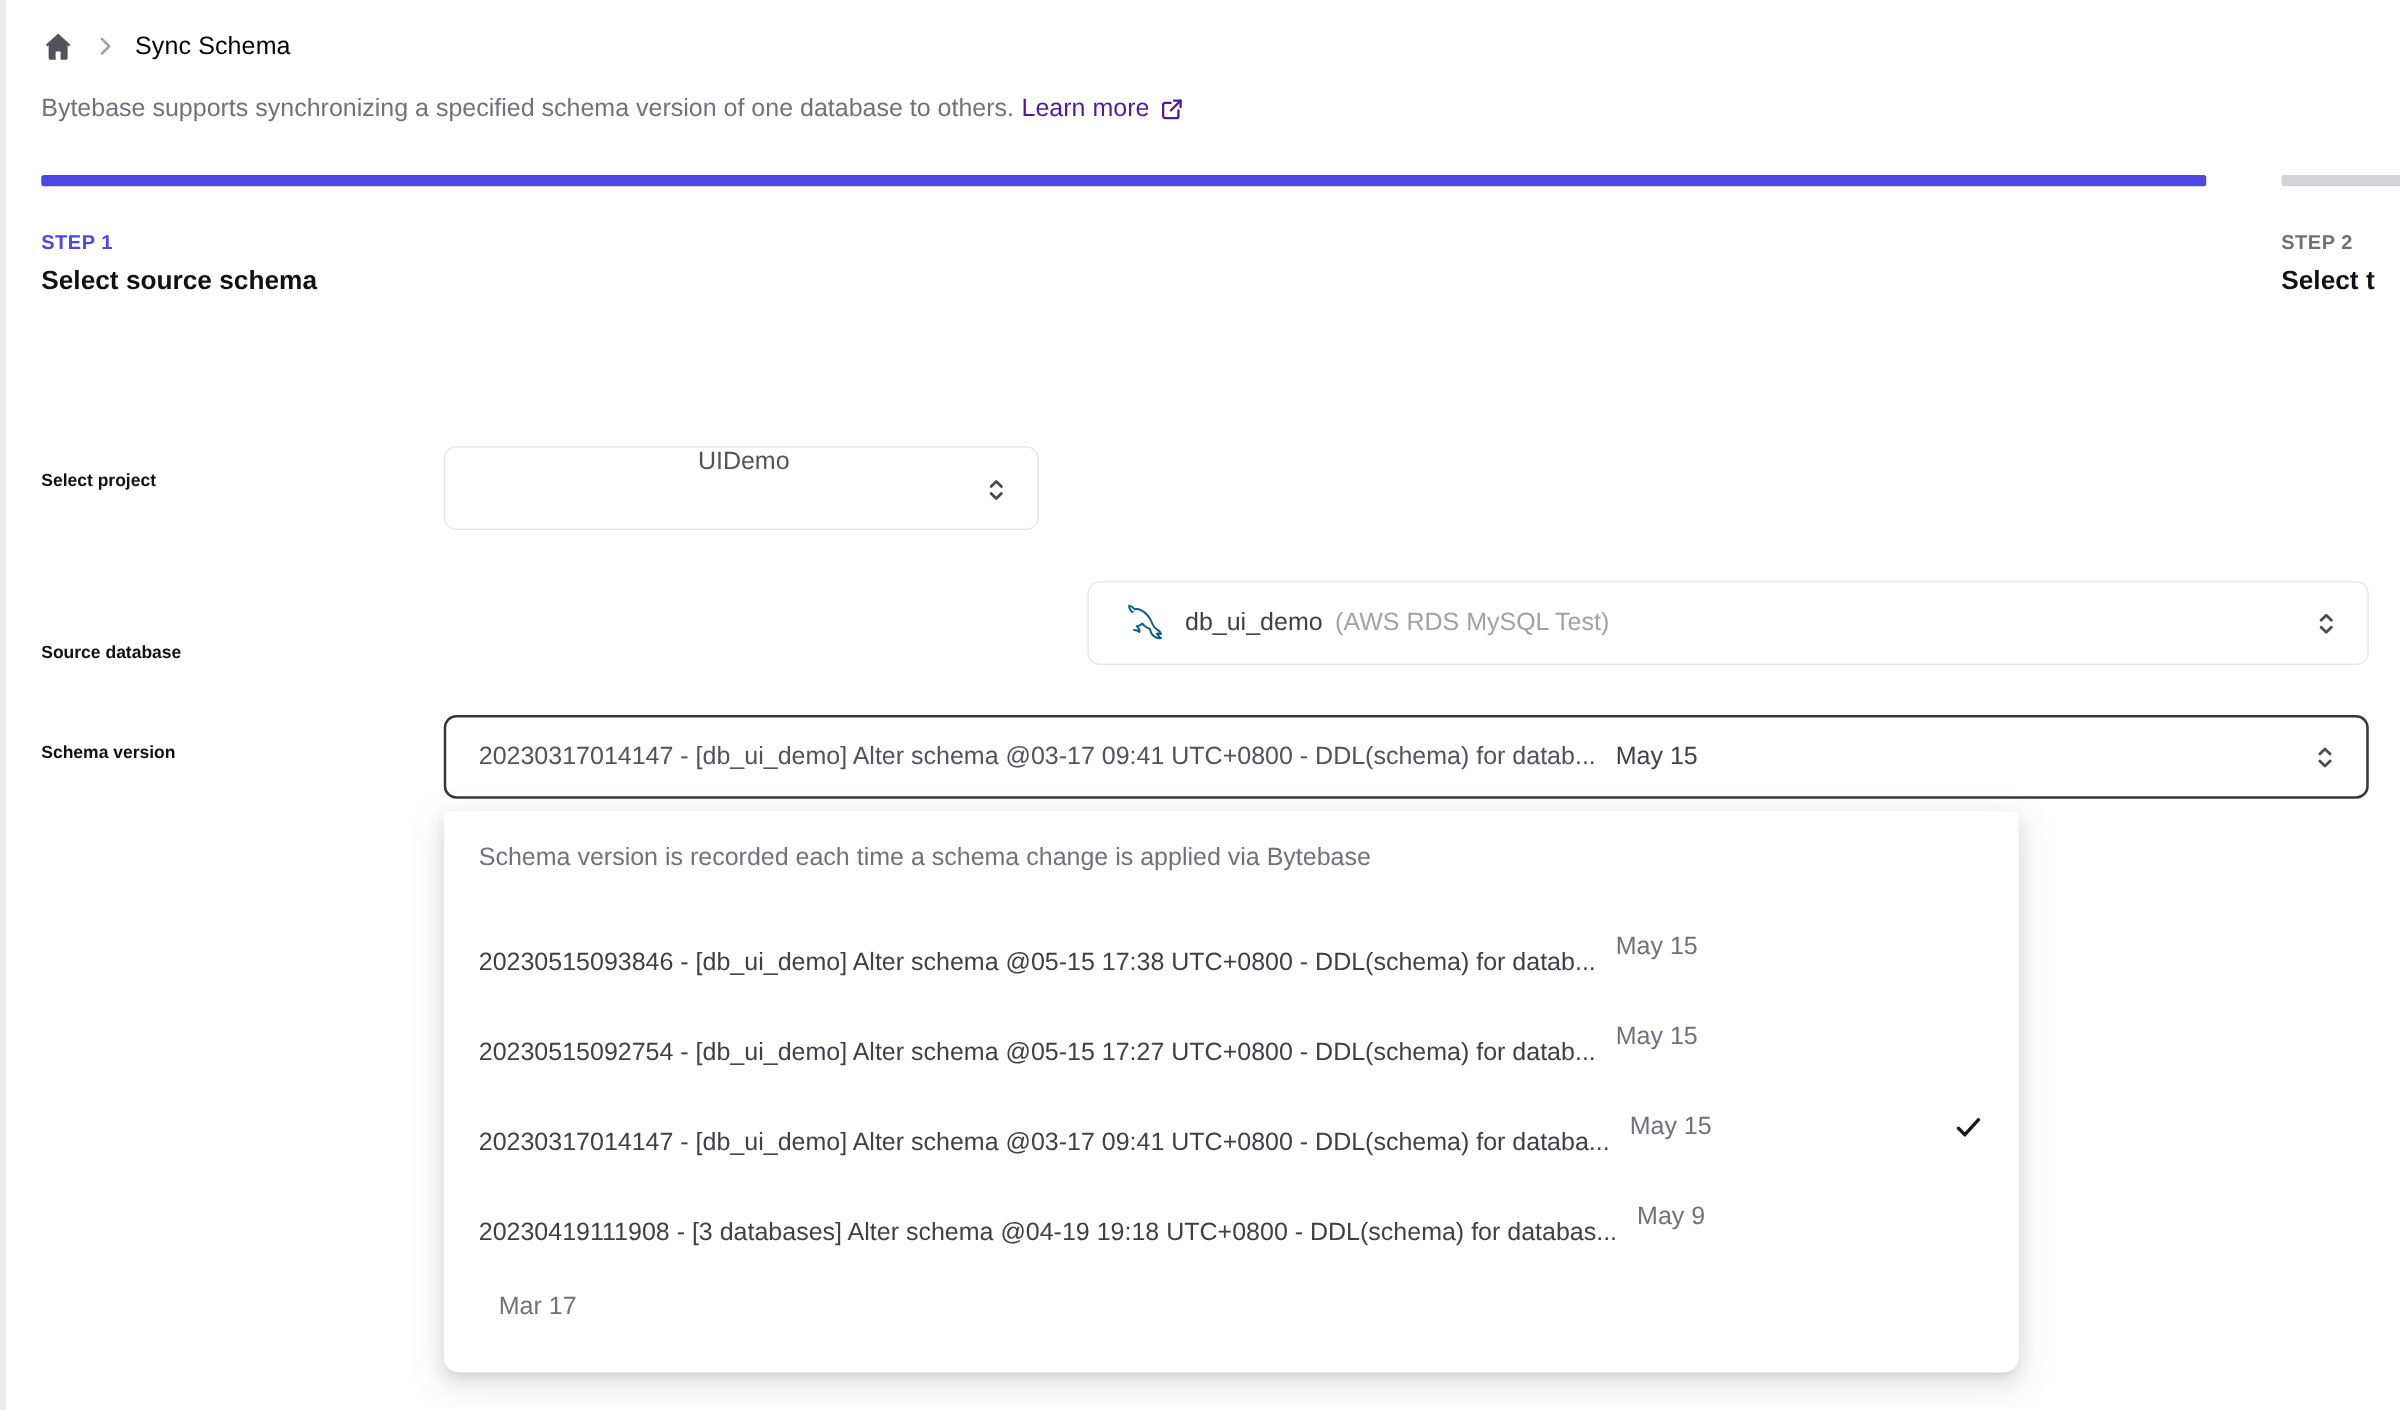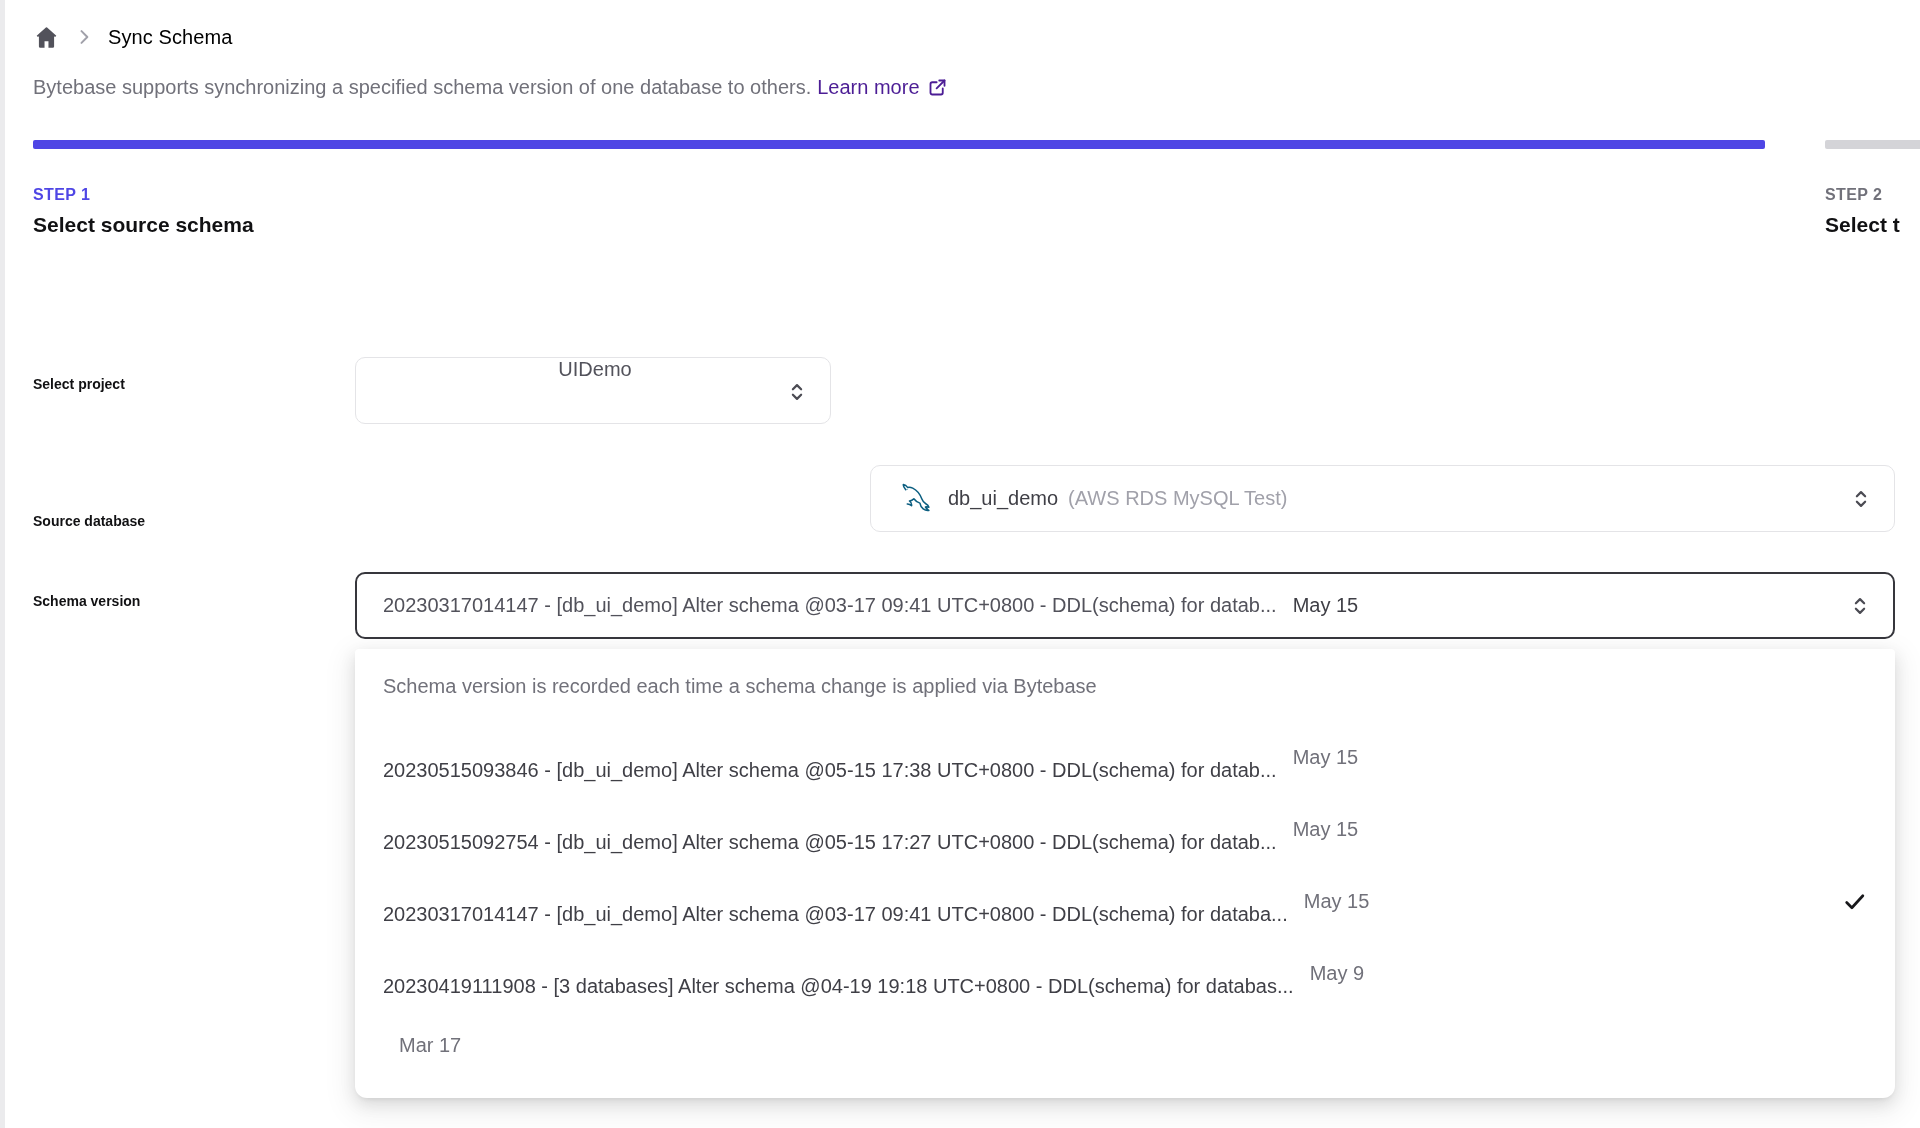--- a/index.html
+++ b/index.html
@@ -48,21 +48,21 @@
   .sel-db      { left:865px; top:465px; width:1025px; }
   .sel-db .db-name { color:#3f3f46; margin:0 10px 0 14px; white-space:nowrap; }
   .sel-db .db-detail { color:#a1a1aa; white-space:nowrap; }
   .mysql-icon { width:37px; height:37px; flex:0 0 auto; }
 
   .sel-version { left:350px; top:572px; width:1540px; border:2px solid #36363c; }
   .sel-version .value-text { white-space:nowrap; overflow:hidden; flex:0 1 auto; color:#52525b; }
   .sel-version .value-date { margin-left:16px; color:#3f3f46; white-space:nowrap; }
 
   
-  .dropdown { position:absolute; left:350px; top:649px; width:1540px; height:449px; background:#fff; border-radius:4px 4px 12px 12px;
+  .dropdown { position:absolute; left:350px; top:649px; width:1260px; height:449px; background:#fff; border-radius:4px 4px 12px 12px;
               box-shadow:0 3px 6px -4px rgba(0,0,0,.14), 0 6px 16px 0 rgba(0,0,0,.10), 0 9px 28px 8px rgba(0,0,0,.06); padding:26px 0 10px 0; }
   .dropdown .dd-header { padding:0 28px; font-size:20px; color:#71717a; height:46px; display:flex; align-items:flex-start; }
   .dd-option { height:72px; display:flex; align-items:center; padding:0 28px; font-size:20px; color:#3f3f46; cursor:pointer; }
   .dd-option .opt-text { white-space:nowrap; overflow:hidden; flex:0 1 auto;margin-top:27px; }
   .dd-option .opt-date { margin-left:16px; color:#71717a; white-space:nowrap; }
   .dd-option .check { width:25px; height:25px; margin-left:auto; color:#18181b; flex:0 0 auto; }
 </style>
 </head>
 <body>
 

